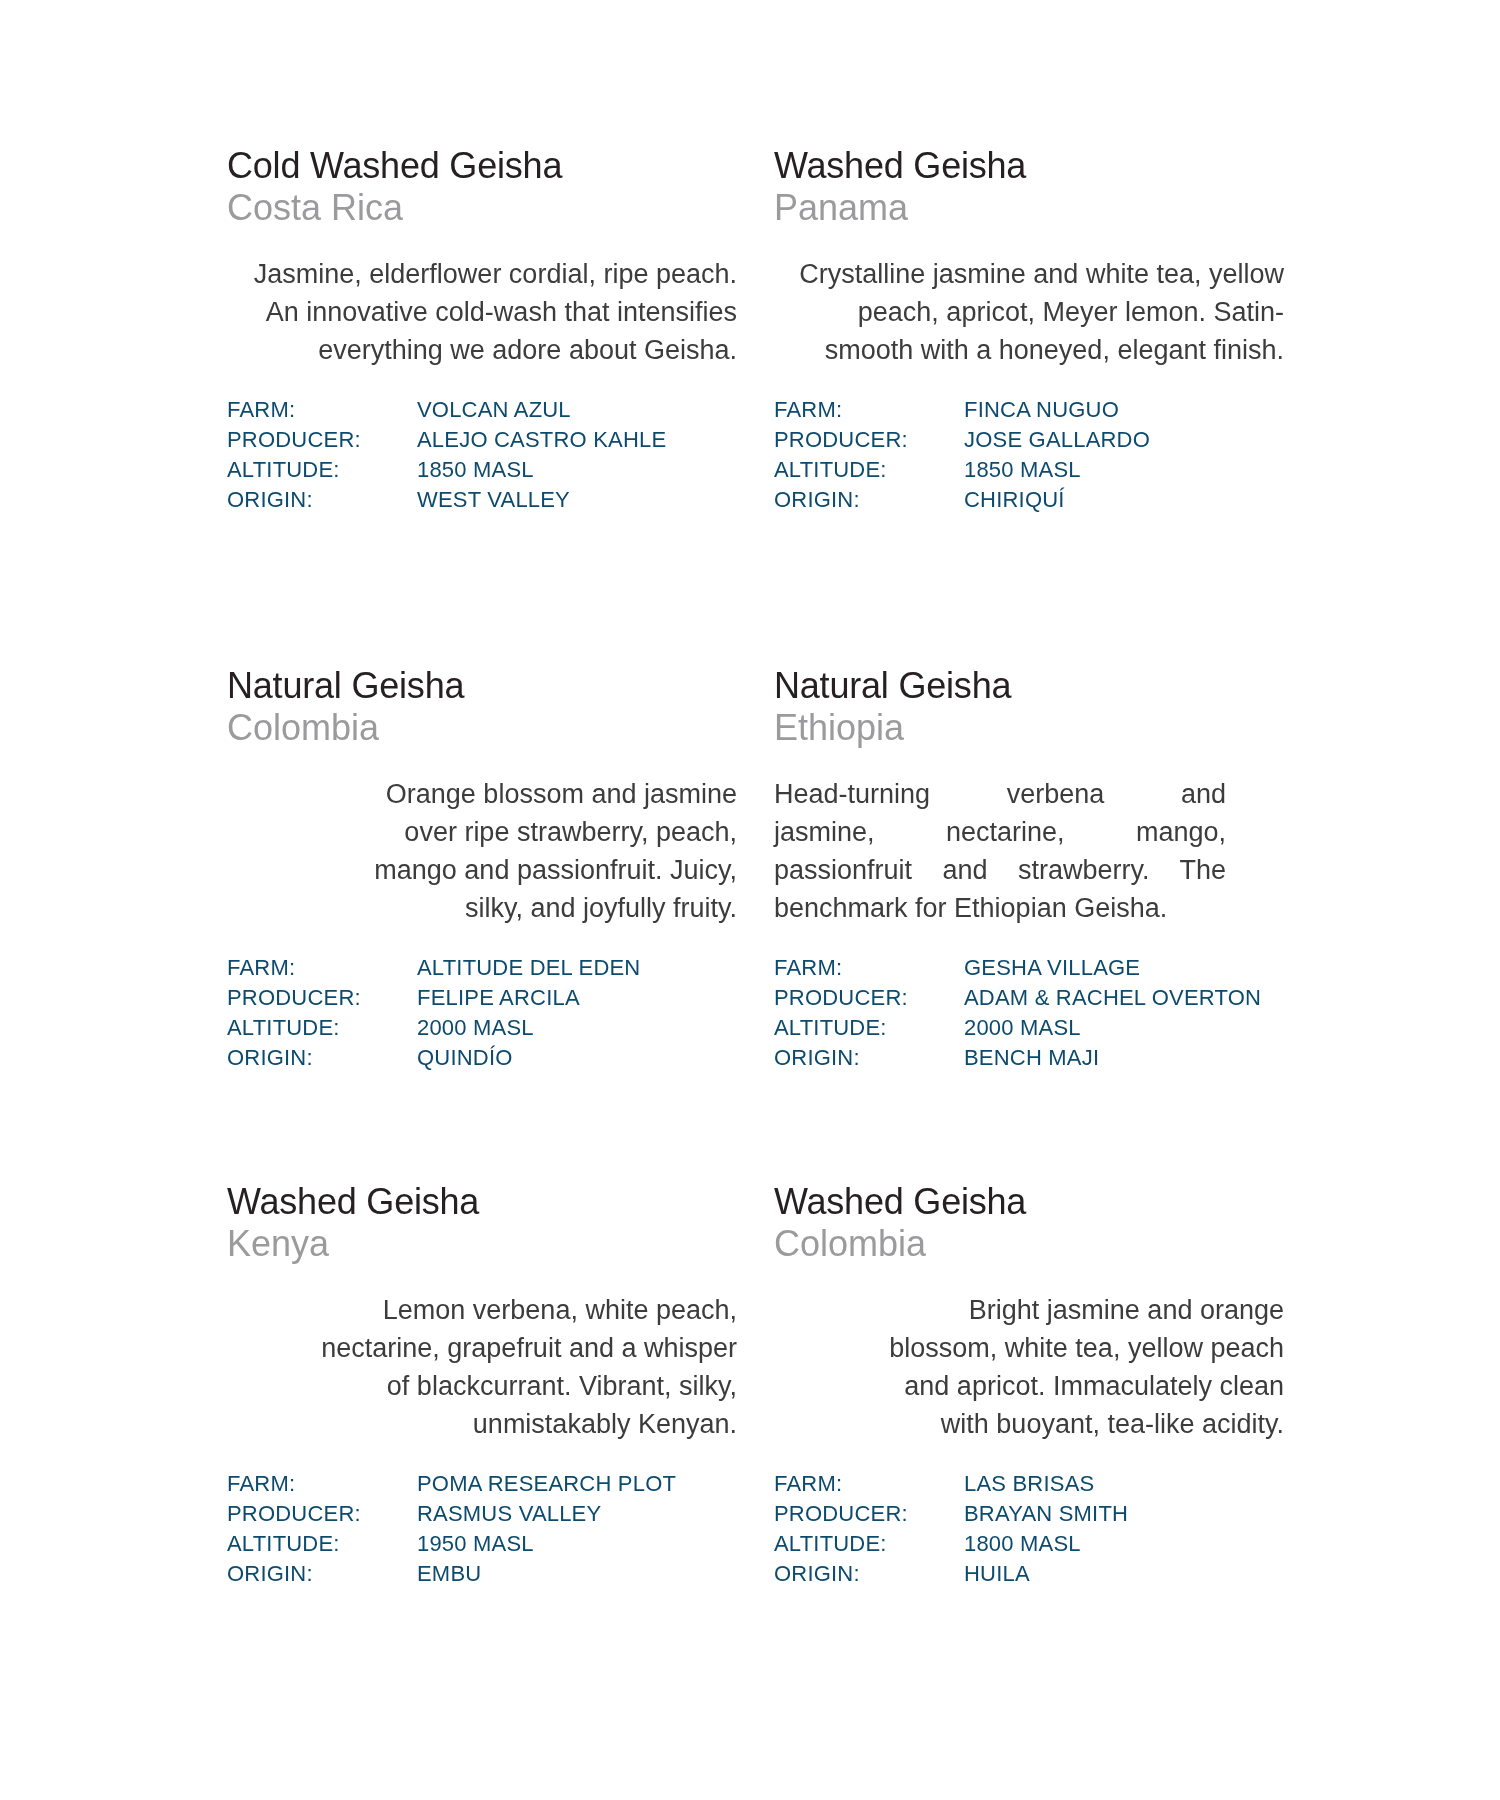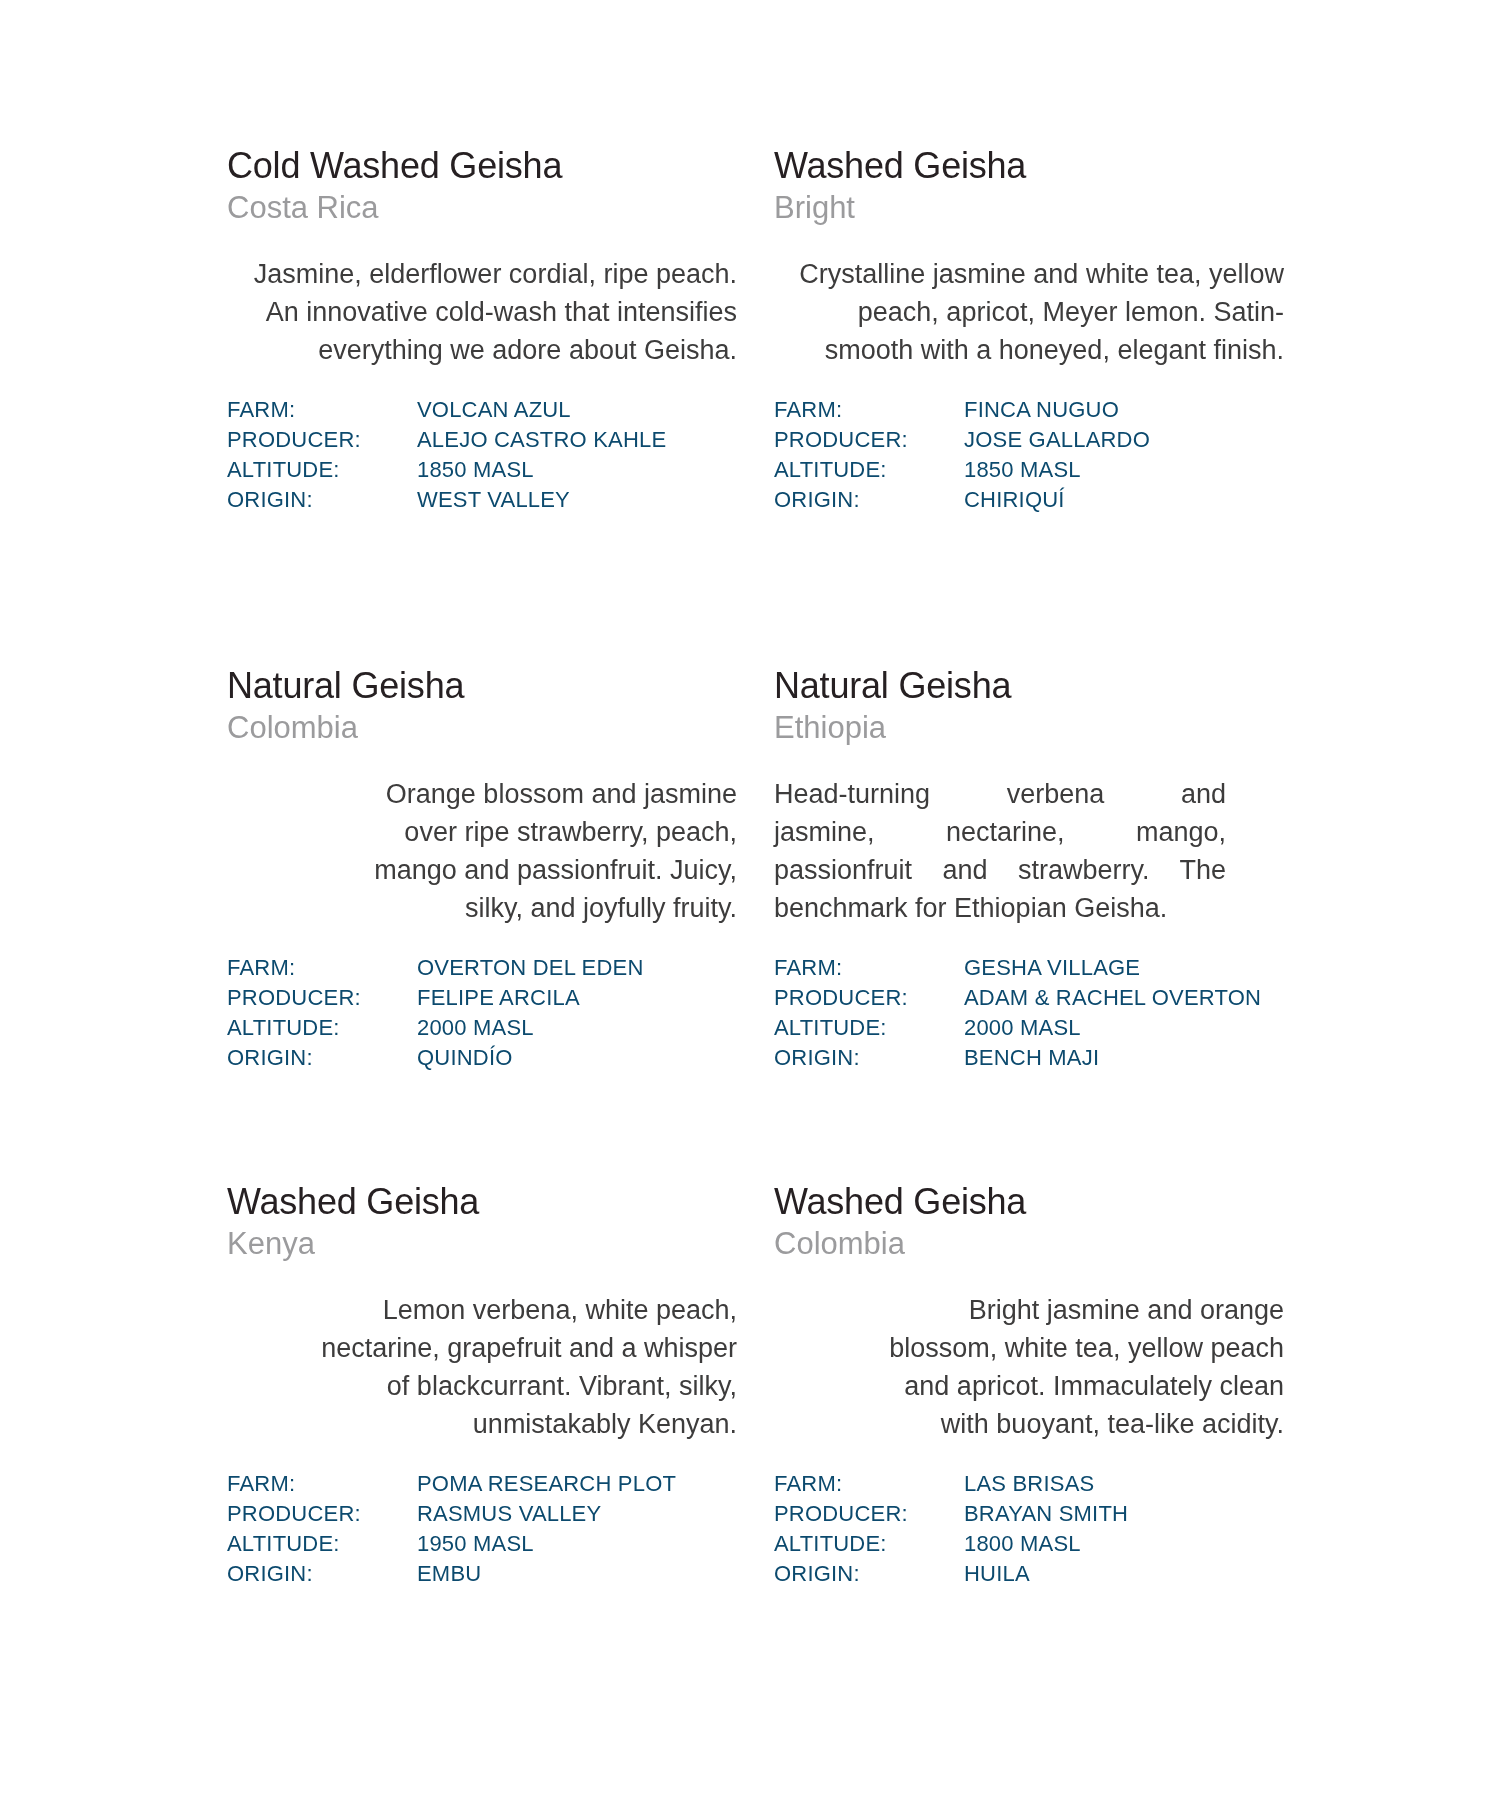--- a/index.html
+++ b/index.html
@@ -22,21 +22,21 @@
   .card-title {
     margin: 0;
     font-size: 36px;
     line-height: 42px;
     font-weight: 400;
     letter-spacing: -0.2px;
     color: #262022;
     white-space: nowrap;
   }
   .card-subtitle {
-    font-size: 31px;
+    font-size: 36px;
     line-height: 42px;
     font-weight: 400;
     color: #9b9b9d;
     white-space: nowrap;
   }
   .desc {
     margin-top: 26px;
     font-size: 27px;
     line-height: 38px;
     color: #3d3c3c;
@@ -91,21 +91,21 @@
       </div>
       <div class="detail-row">
         <span class="detail-label">ORIGIN:</span>
         <span class="detail-value">WEST VALLEY</span>
       </div>
     </div>
   </section>
 
   <section class="card col-right row-1">
     <h2 class="card-title">Washed Geisha</h2>
-    <div class="card-subtitle">Bright</div>
+    <div class="card-subtitle">Panama</div>
     <div class="desc">
       <div class="desc-line">Crystalline jasmine and white tea, yellow</div>
       <div class="desc-line">peach, apricot, Meyer lemon. Satin-</div>
       <div class="desc-line">smooth with a honeyed, elegant finish.</div>
     </div>
     <div class="details">
       <div class="detail-row">
         <span class="detail-label">FARM:</span>
         <span class="detail-value">FINCA NUGUO</span>
       </div>
@@ -129,21 +129,21 @@
     <div class="card-subtitle">Colombia</div>
     <div class="desc">
       <div class="desc-line">Orange blossom and jasmine</div>
       <div class="desc-line">over ripe strawberry, peach,</div>
       <div class="desc-line">mango and passionfruit. Juicy,</div>
       <div class="desc-line">silky, and joyfully fruity.</div>
     </div>
     <div class="details">
       <div class="detail-row">
         <span class="detail-label">FARM:</span>
-        <span class="detail-value">OVERTON DEL EDEN</span>
+        <span class="detail-value">ALTITUDE DEL EDEN</span>
       </div>
       <div class="detail-row">
         <span class="detail-label">PRODUCER:</span>
         <span class="detail-value">FELIPE ARCILA</span>
       </div>
       <div class="detail-row">
         <span class="detail-label">ALTITUDE:</span>
         <span class="detail-value">2000 MASL</span>
       </div>
       <div class="detail-row">

